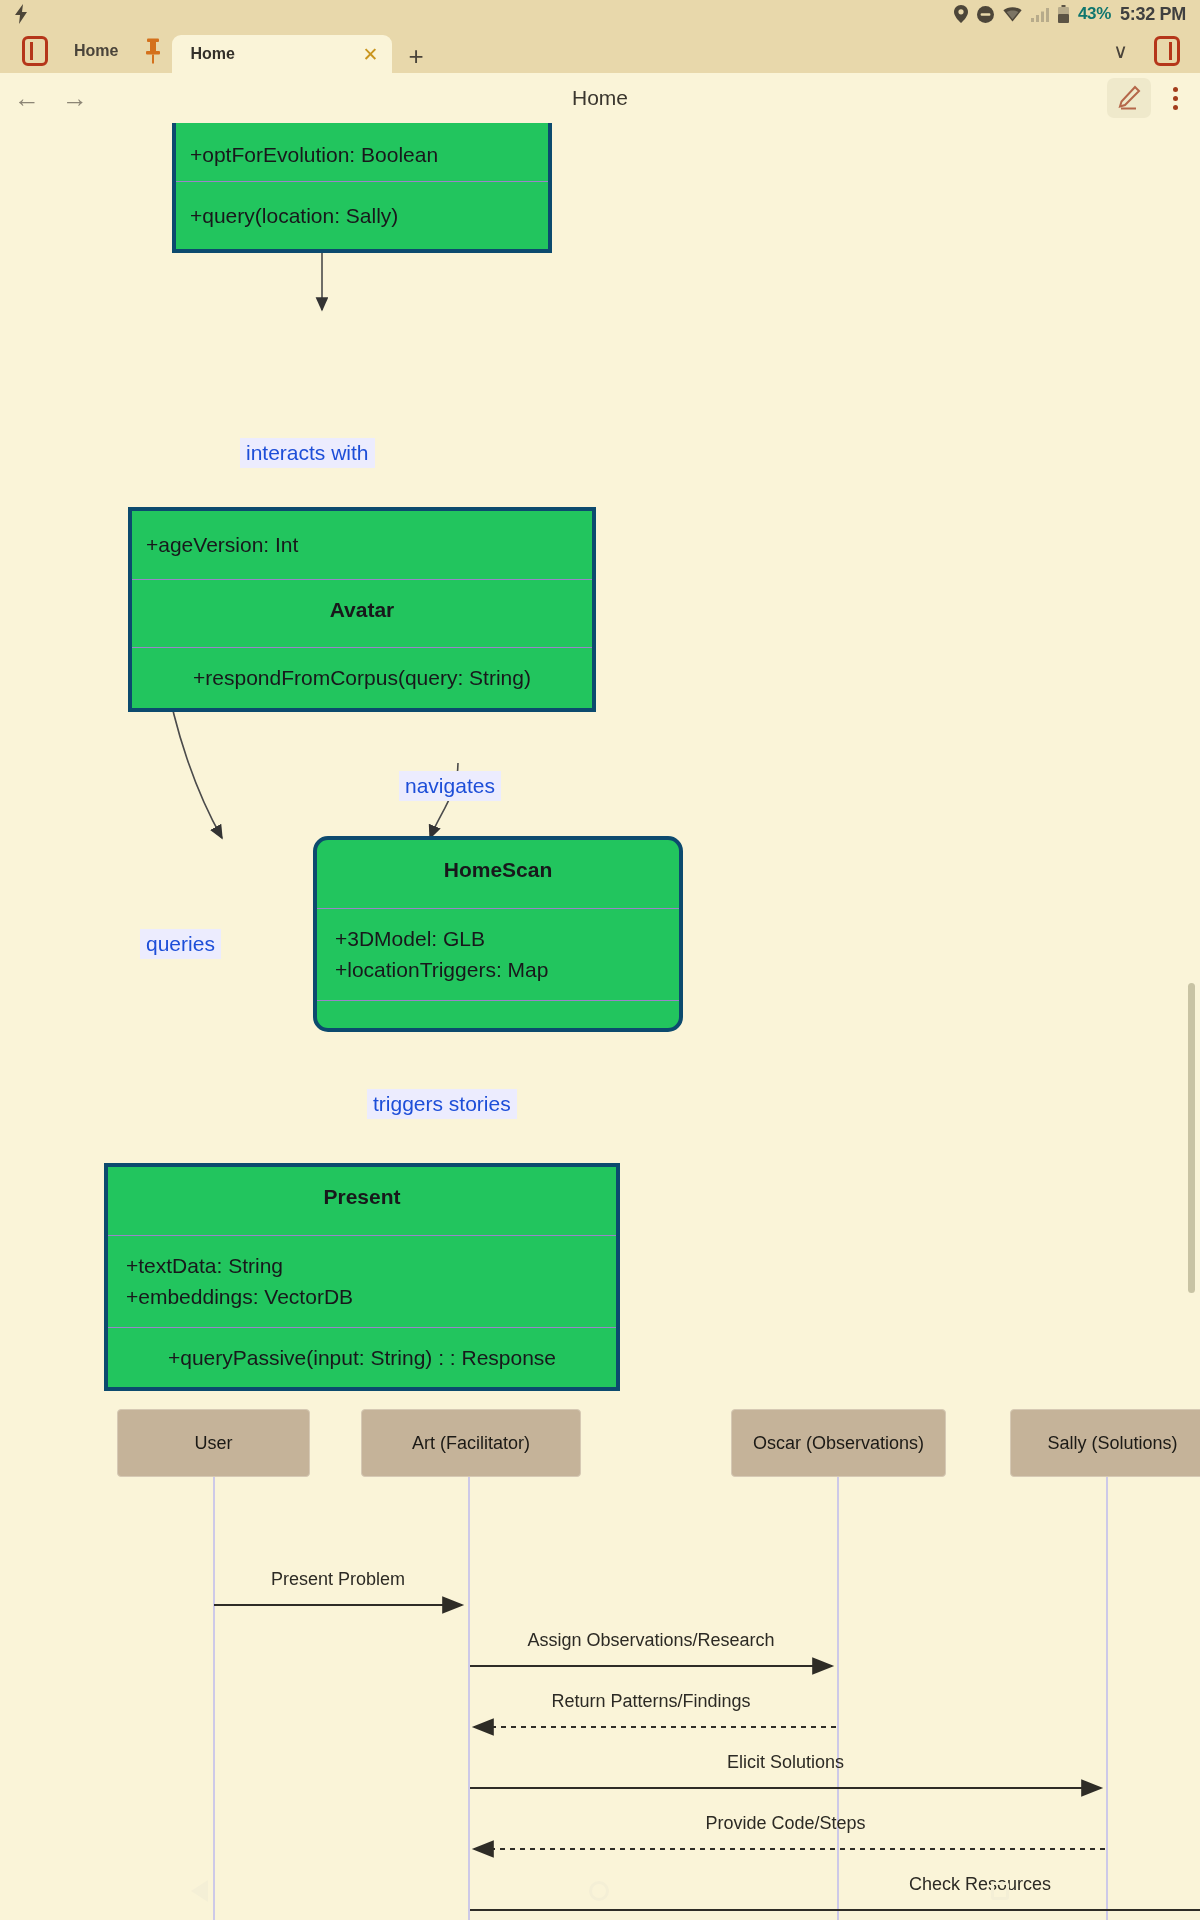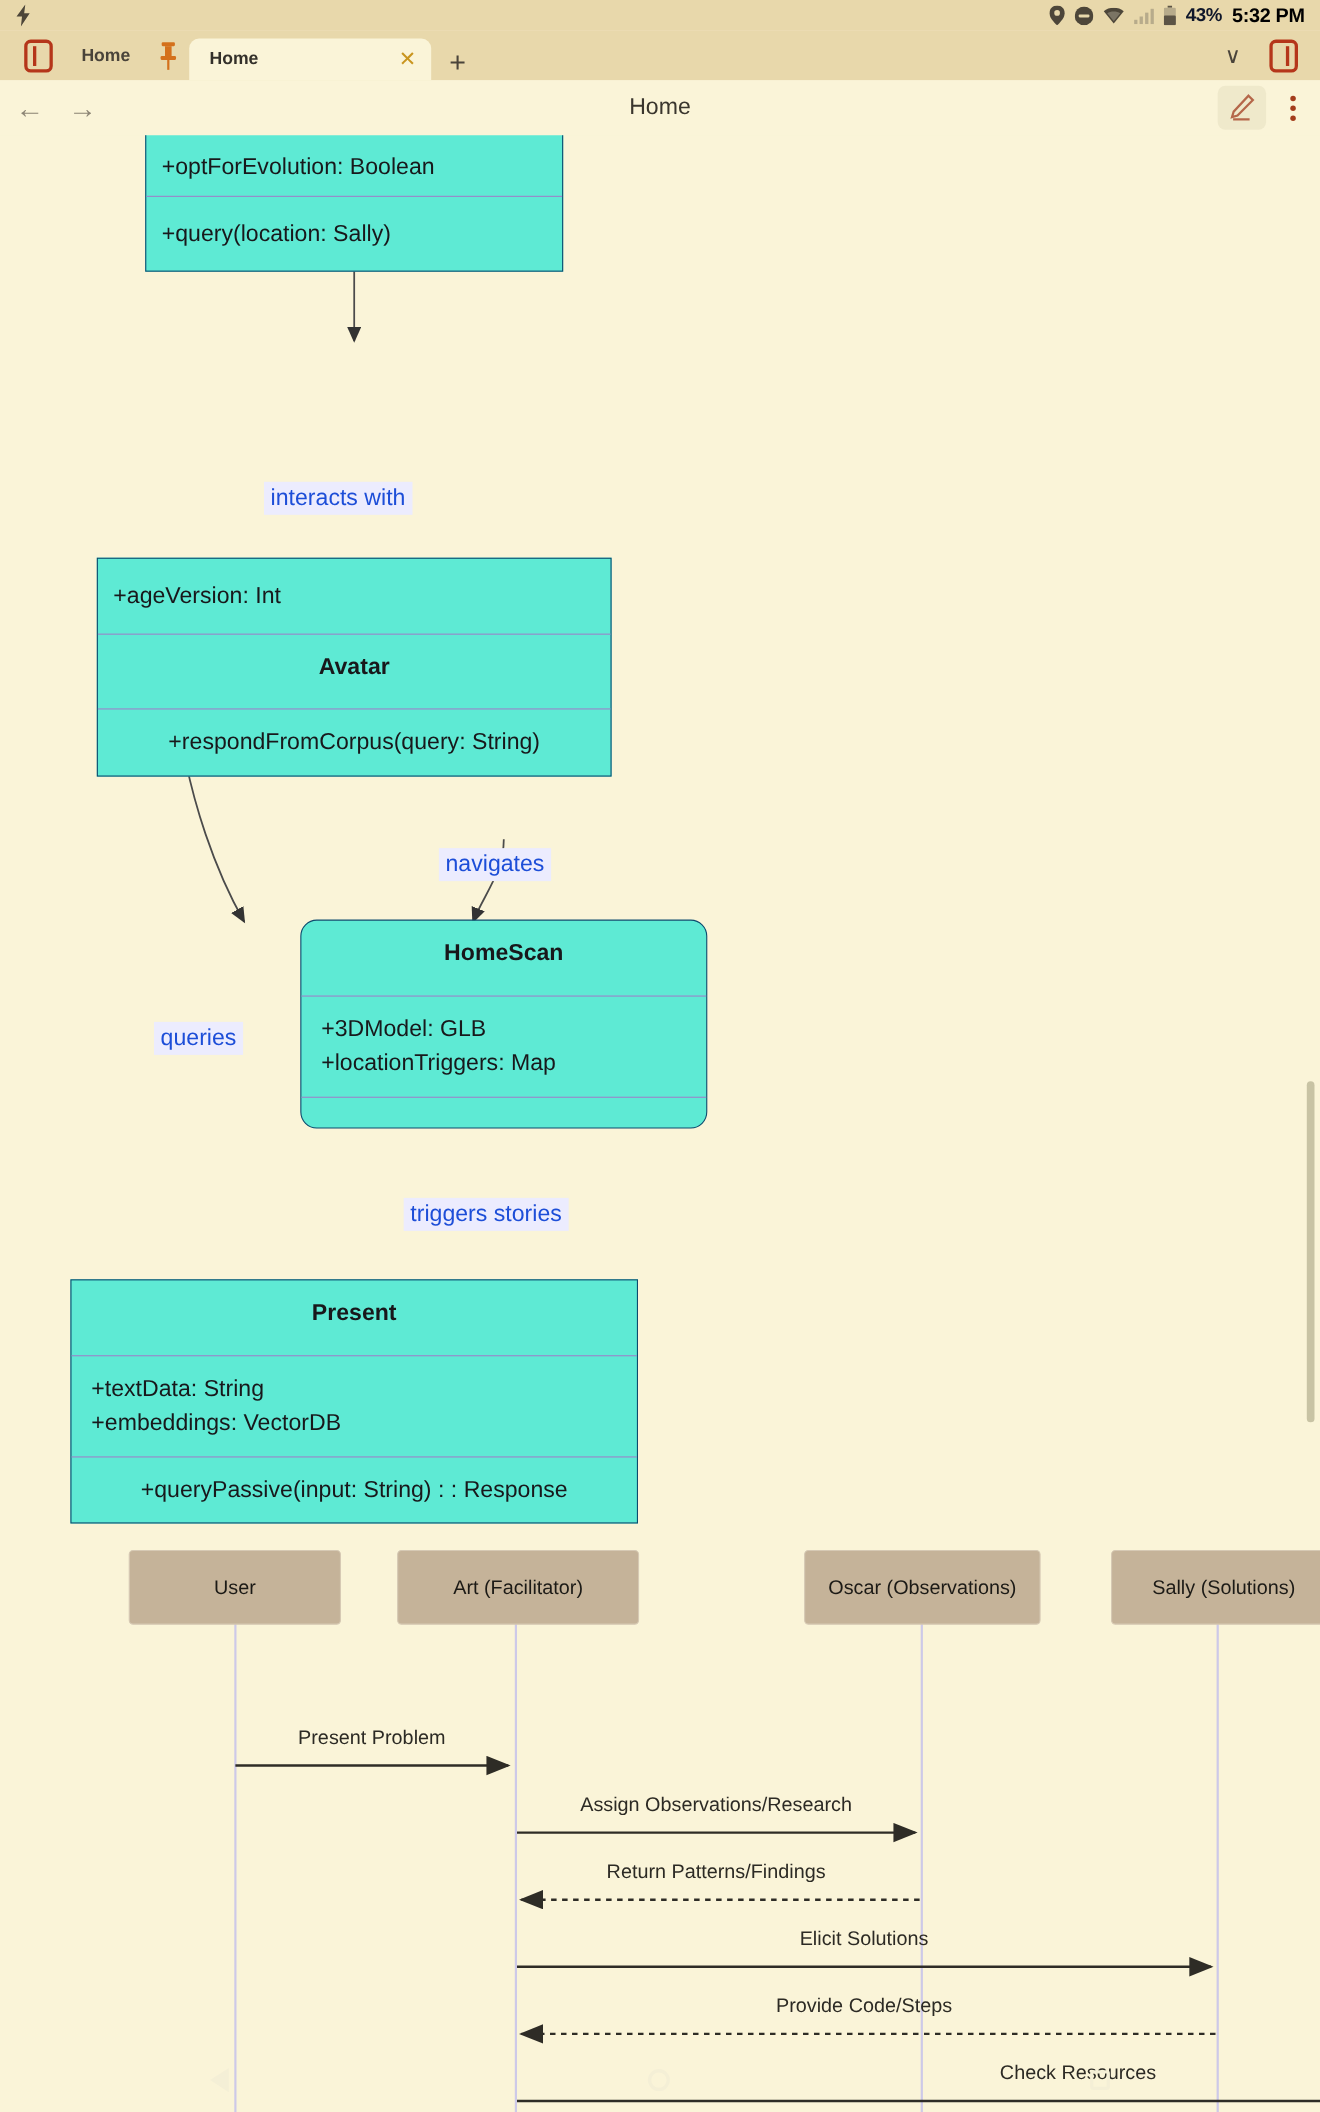--- a/index.html
+++ b/index.html
@@ -14,22 +14,22 @@
   
   #status-bar {
     height: 28px; width: 1200px;
     background: #e8d8ab;
     display: flex; align-items: center;
     padding: 0 14px;
     color: #5c5445;
   }
   #status-bar .left { display: flex; align-items: center; gap: 8px; flex: 1; }
   #status-bar .right { display: flex; align-items: center; gap: 9px; }
-  .sb-text { font-size: 17px; font-weight: bold; color: #0f172a; letter-spacing: -0.3px; }
-  .sb-time { font-size: 18px; font-weight: bold; color: #000000; letter-spacing: -0.3px; }
+  .sb-text { font-size: 17px; font-weight: bold; color: #0f766e; letter-spacing: -0.3px; }
+  .sb-time { font-size: 18px; font-weight: bold; color: #404040; letter-spacing: -0.3px; }
 
   
   #tab-strip {
     height: 45px; width: 1200px;
     background: #e8d8ab;
     display: flex; align-items: flex-end;
     position: relative;
   }
   .tab-left-group { display: flex; align-items: center; height: 45px; padding-left: 22px; gap: 26px; flex: 0 0 auto;}
   .book-icon {
@@ -95,23 +95,24 @@
     position: absolute; right: 2px; top: 0; width: 8px; height: 100%;
   }
   #scrollbar-thumb {
     position: absolute; right: 3px; top: 860px; width: 7px; height: 310px;
     background: #c8c3a4; border-radius: 4px;
   }
 
   
   .uml-box {
     position: absolute;
-    background: #5eead4;
-    border: 1px solid #0c4a6e;
+    background: #22c55e;
+    border: 4px solid #0c4a6e;
     box-sizing: border-box;
+    margin-left: 40px;
   }
   .uml-row {
     padding: 10px 14px;
     font-size: 21px; color: #18181b;
     line-height: 1.5;
   }
   .uml-row + .uml-row { border-top: 1px solid #9b84c9; }
   .uml-title { text-align: center; font-weight: bold; font-size: 21px; padding: 14px 10px 22px; }
   .uml-center { text-align: center; }
   .uml-empty { height: 28px; padding: 0; }

